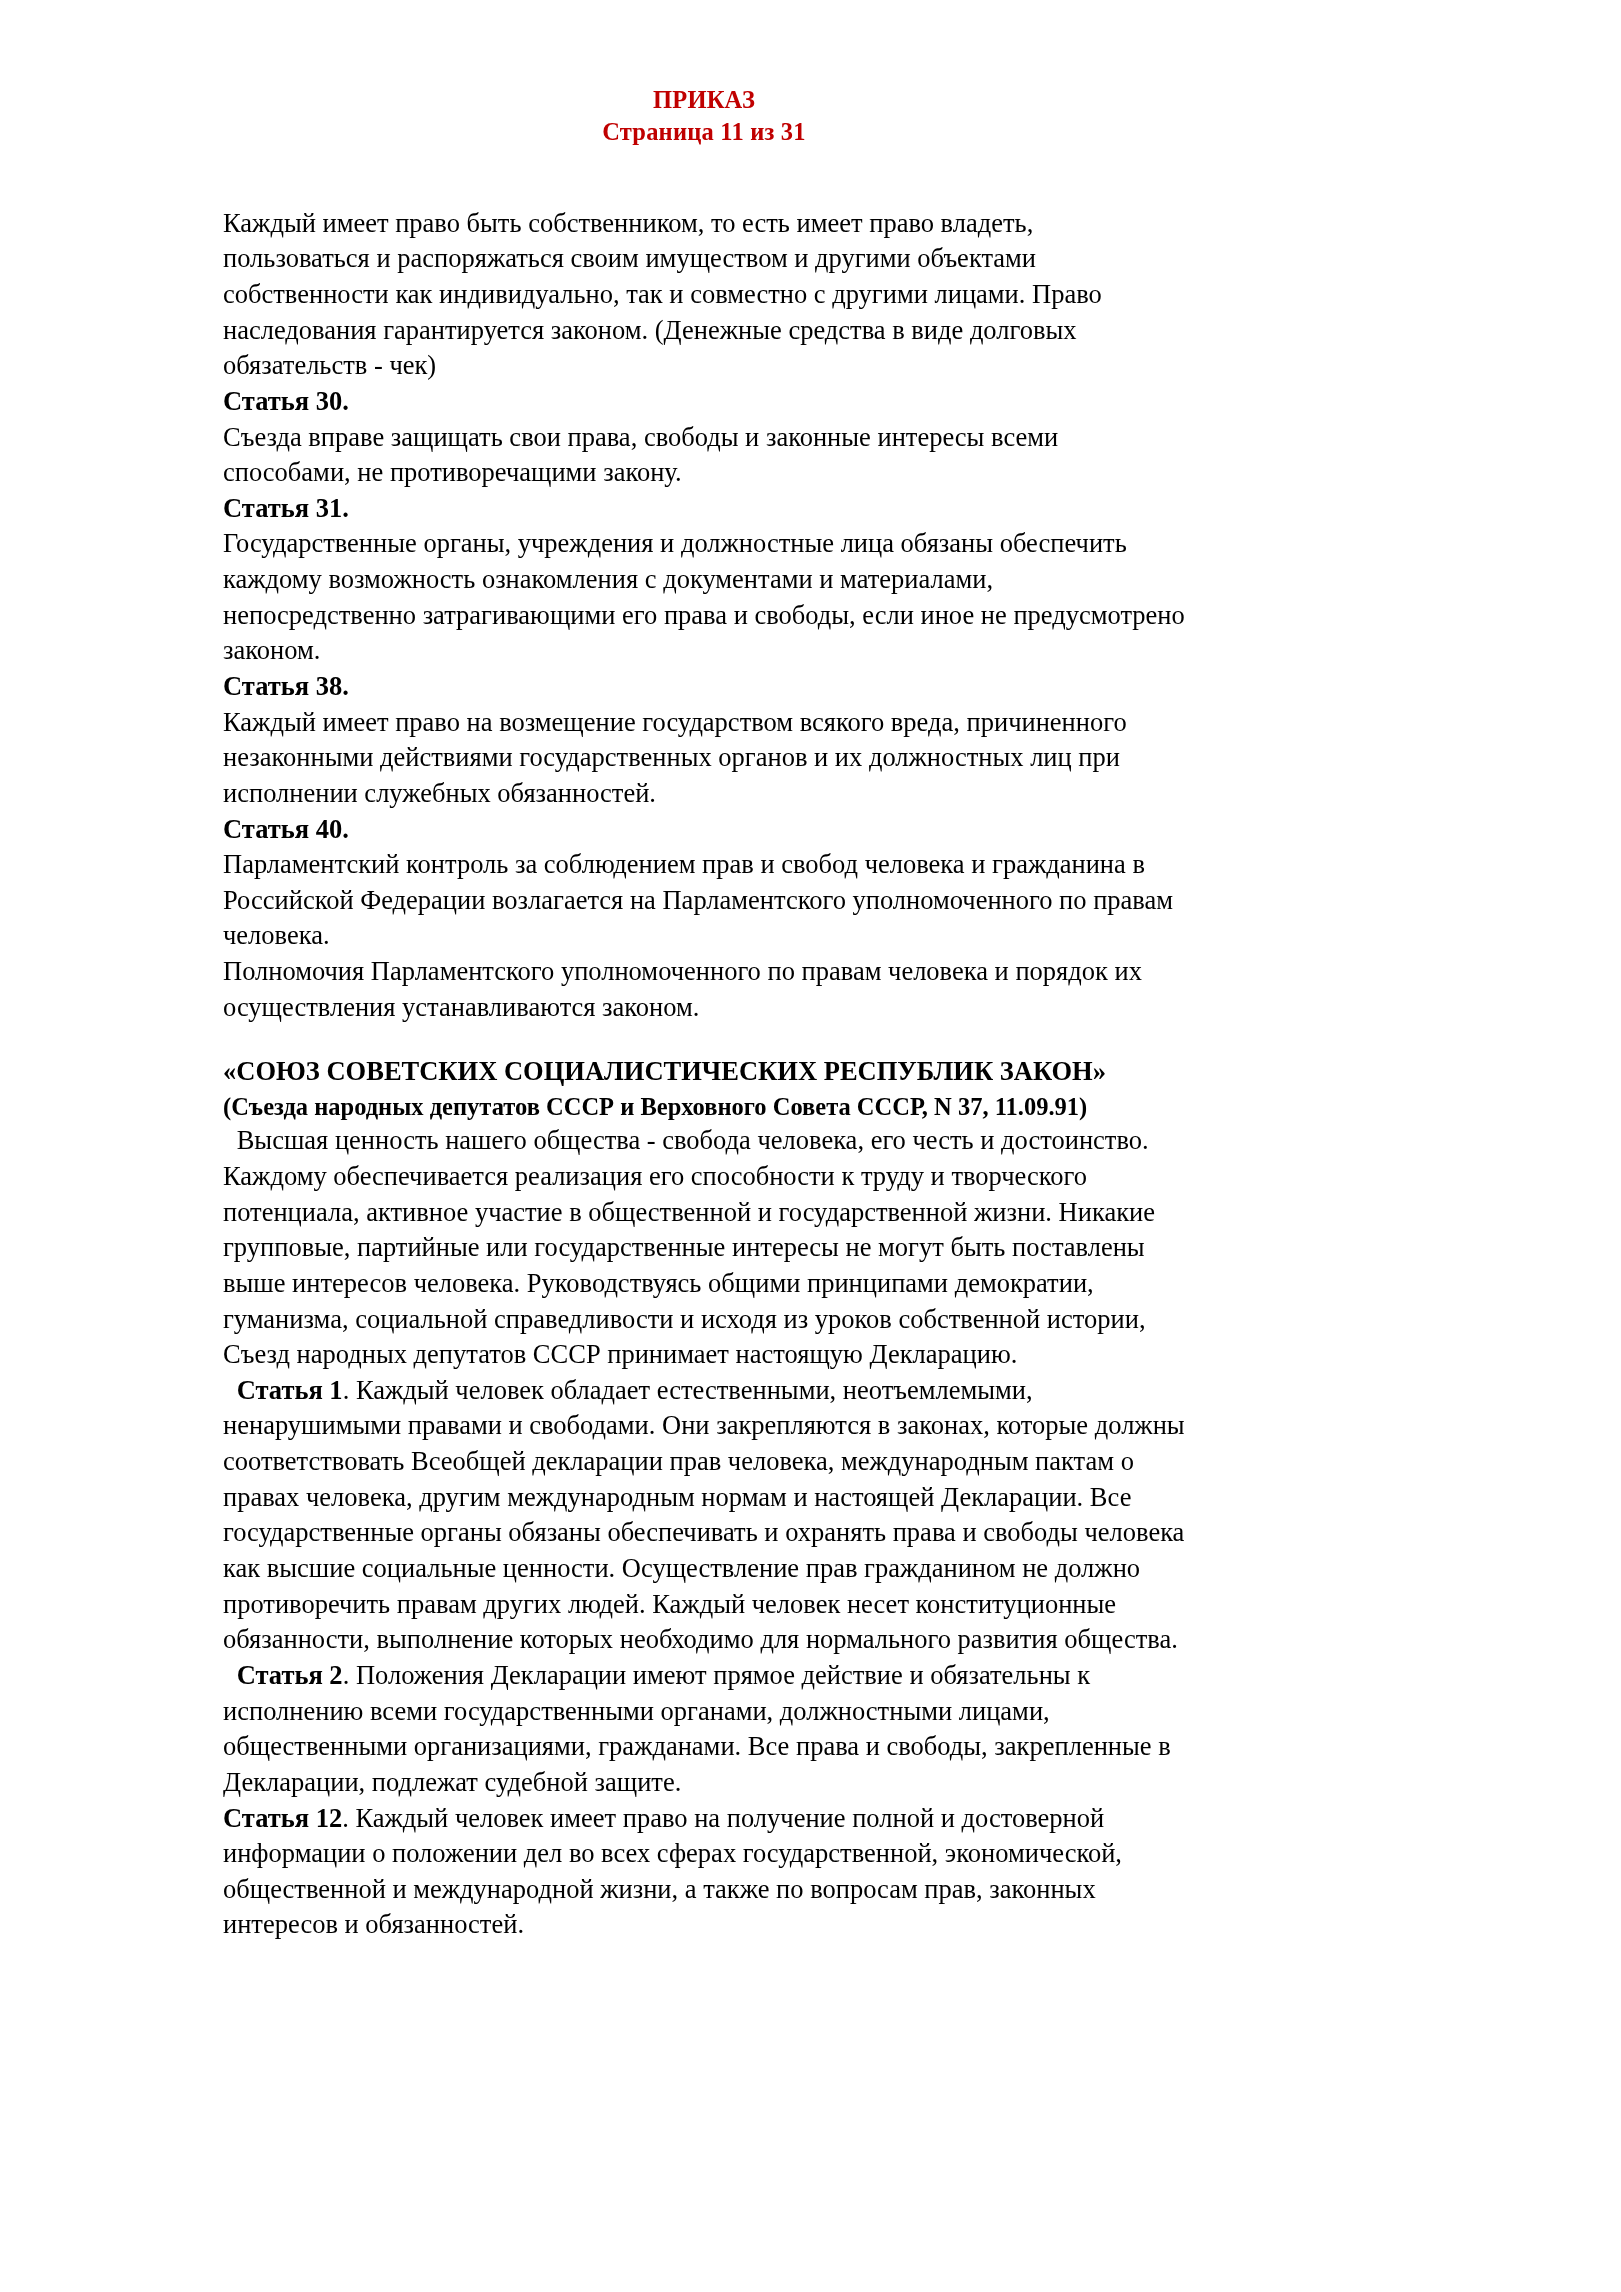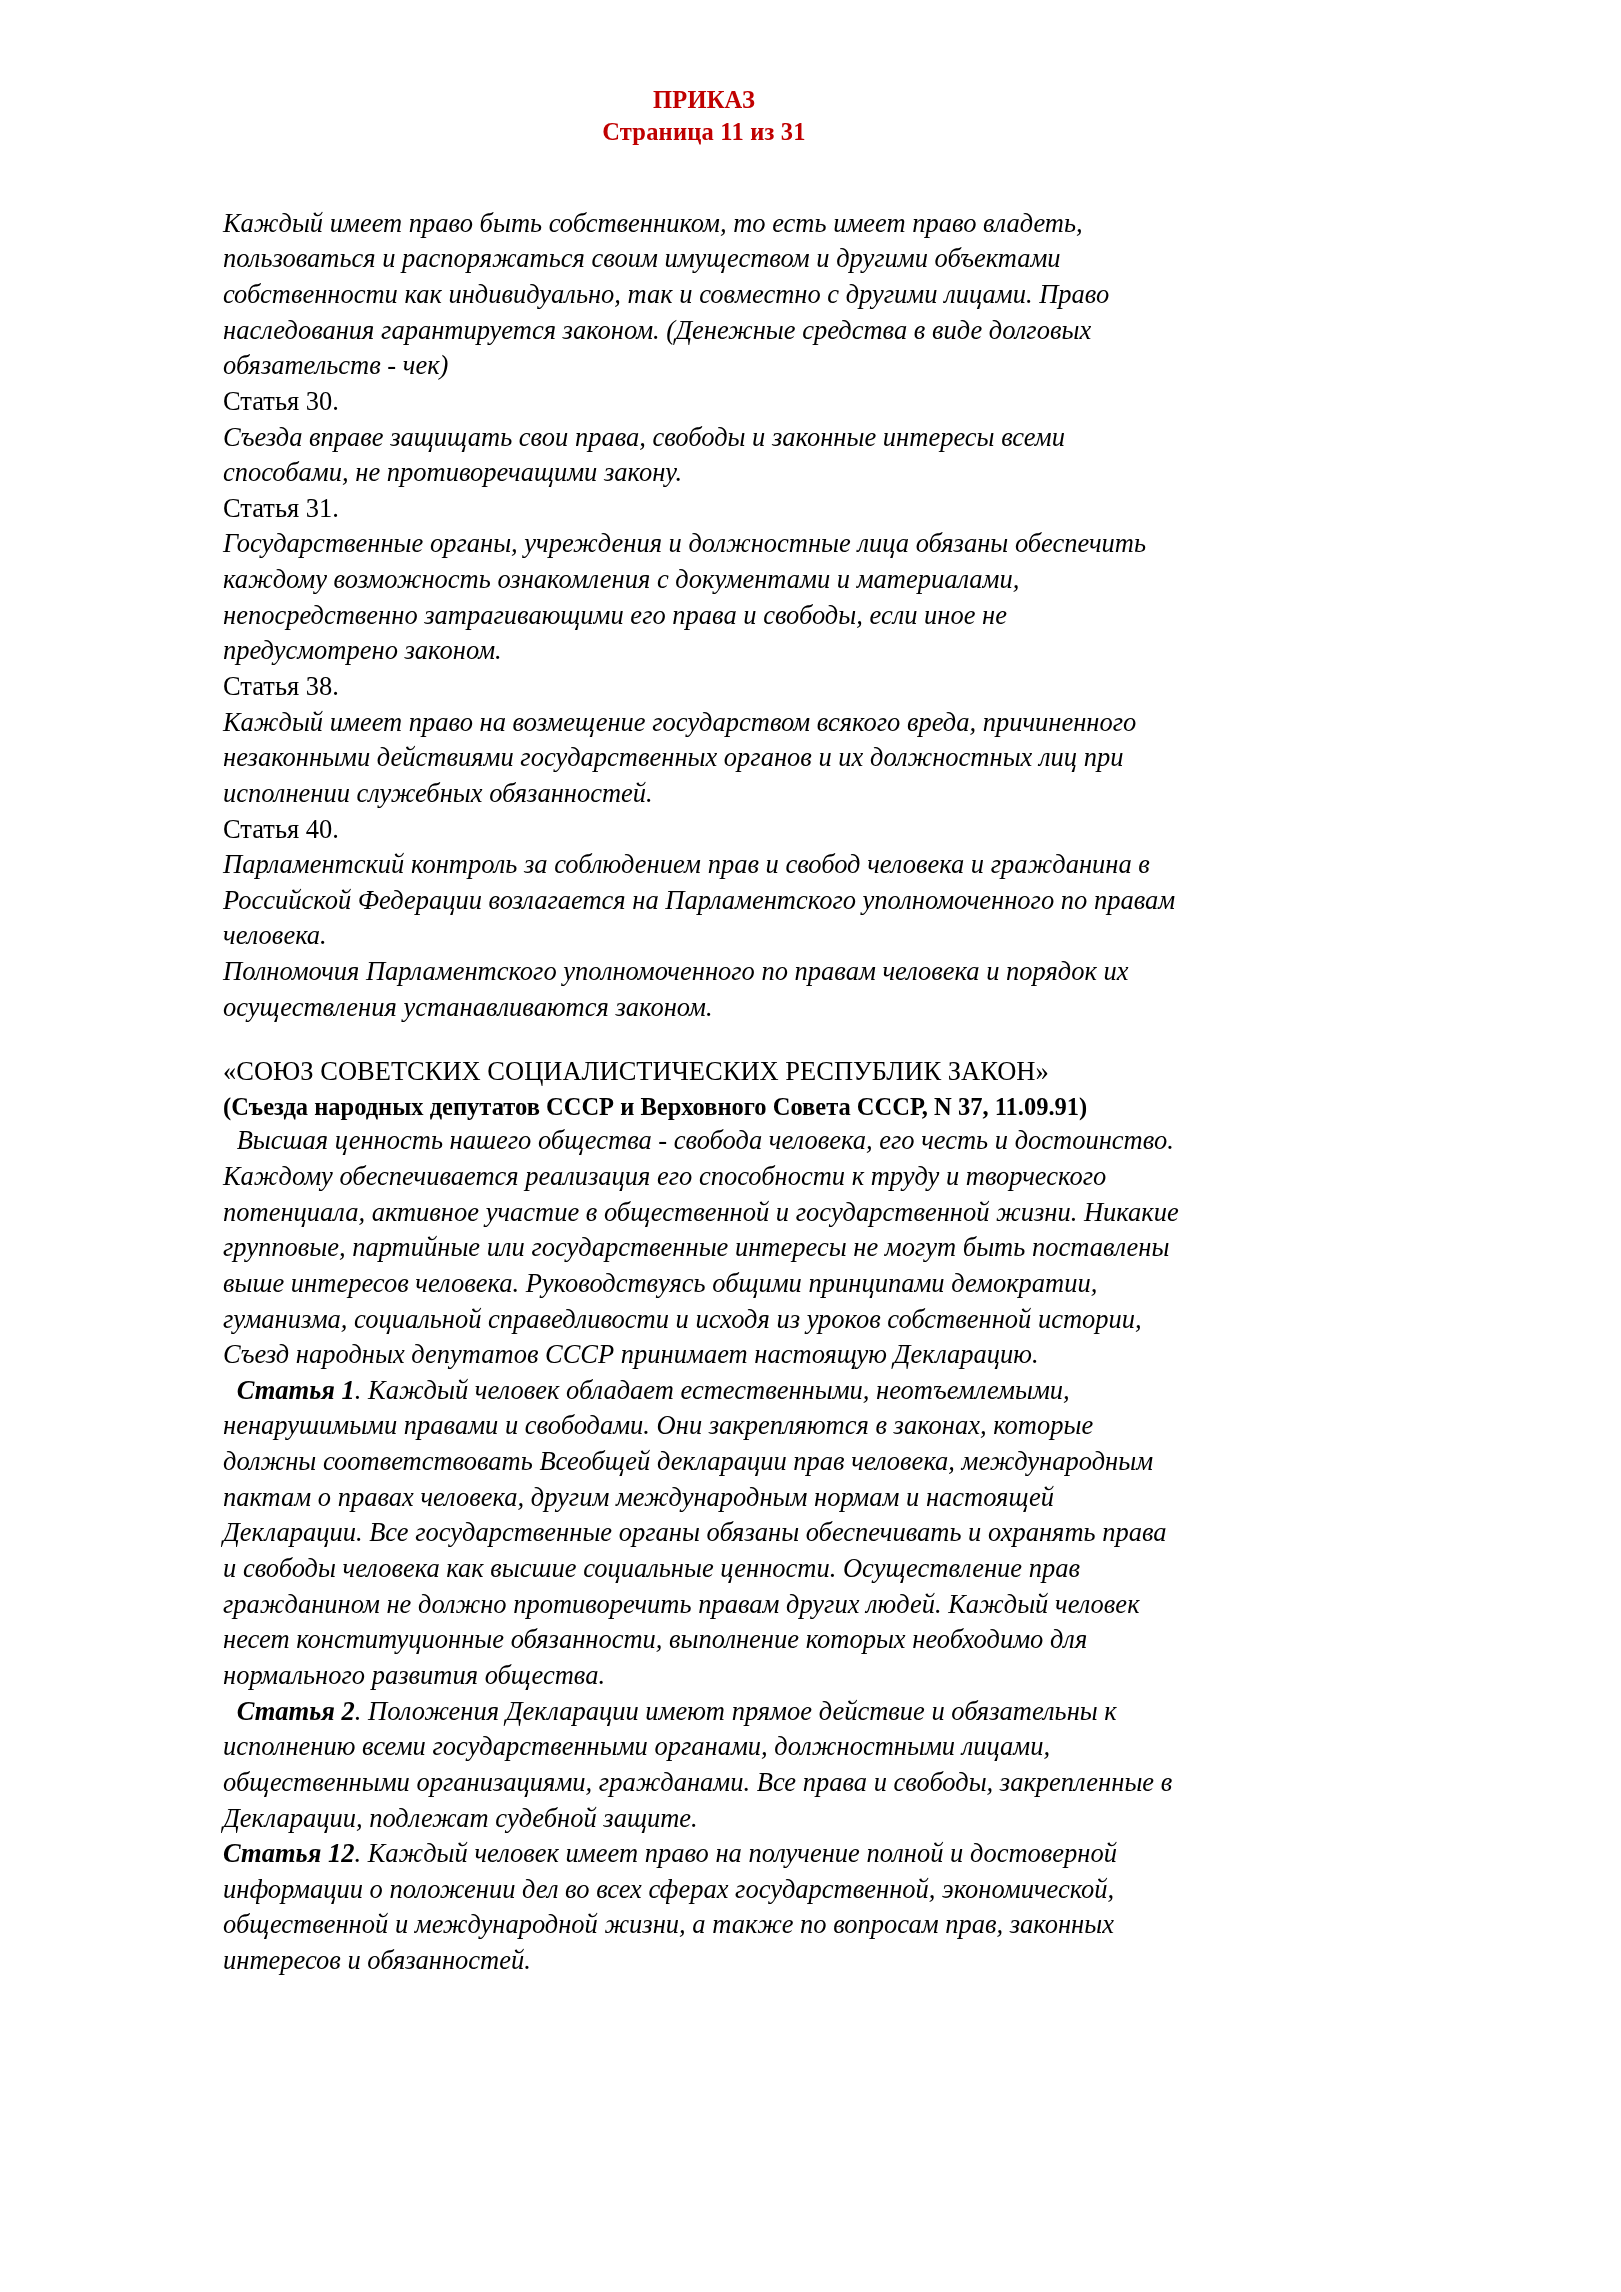--- a/index.html
+++ b/index.html
@@ -34,28 +34,27 @@
     display: block;
   }
   .body-text {
     font-size: 26.5px;
     line-height: 1.345;
     text-align: left;
   }
   .para {
     margin: 0;
     text-indent: 0;
-    font-style: italic;
   }
   .para.indent {
     text-indent: 13.7px;
   }
   .heading-bold {
     margin: 0;
-    font-weight: normal;
+    font-weight: bold;
     font-size: 26.5px;
     line-height: 1.345;
   }
   .heading-small {
     margin: 0;
     font-weight: bold;
     font-size: 24.5px;
     line-height: 1.36;
   }
   .block-gap {

